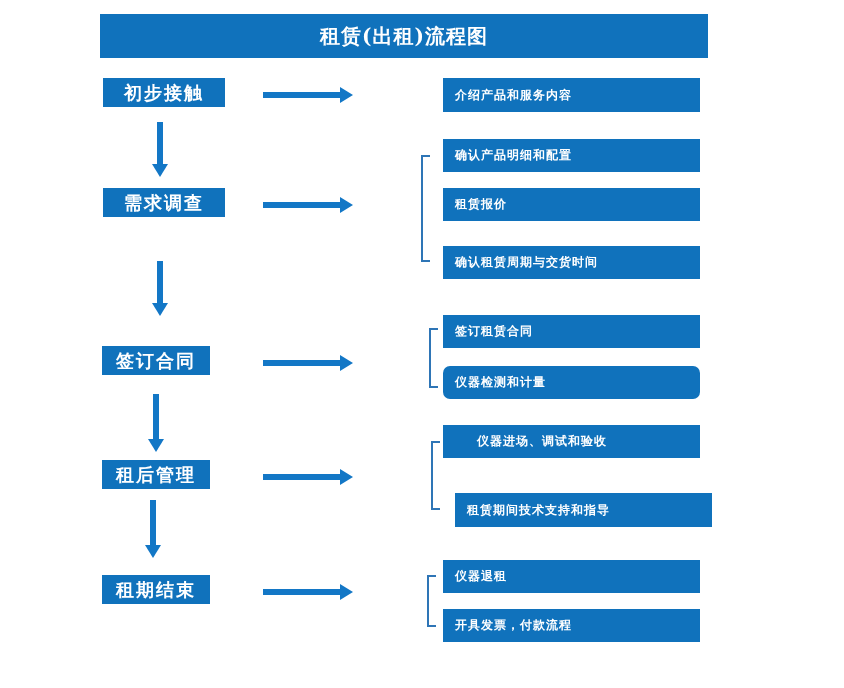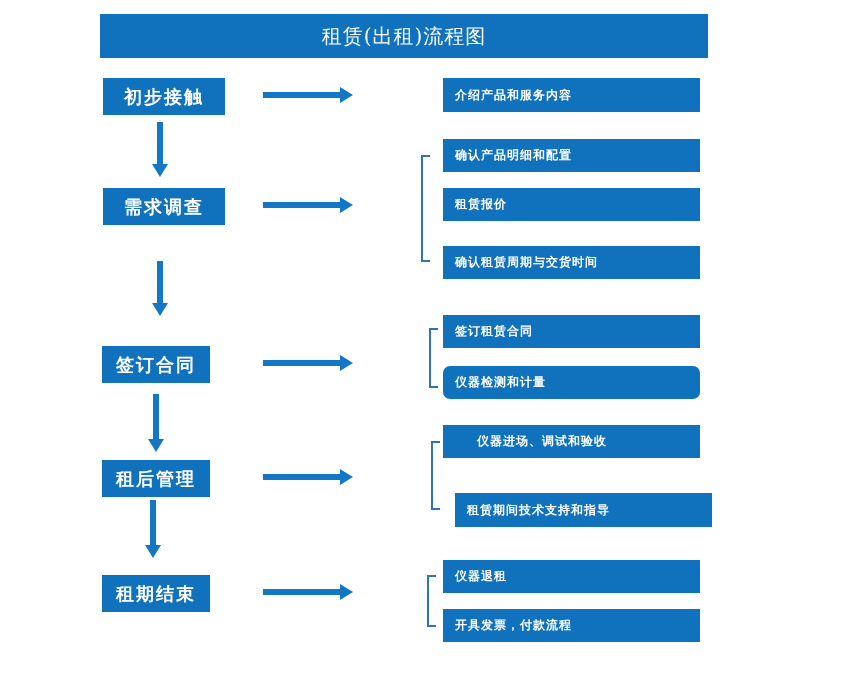--- a/index.html
+++ b/index.html
@@ -16,27 +16,27 @@
     font-family: "DejaVu Serif", "Liberation Serif", serif;
     overflow: hidden;
   }
   .canvas { position: absolute; inset: 0; }
 
   .title-bar {
     position: absolute;
     left: 100px; top: 14px; width: 608px; height: 44px;
     background: var(--box-blue);
     color: var(--text-white);
-    font-size: 20px; font-weight: normal; letter-spacing: 1px;
+    font-size: 20px; font-weight: bold; letter-spacing: 1px;
     display: flex; align-items: center; justify-content: center;
   }
 
   .lbox {
     position: absolute;
-    height: 37px;
+    height: 29px;
     background: var(--box-blue);
     color: var(--text-white);
     font-size: 18px; font-weight: bold; letter-spacing: 2px;
     display: flex; align-items: center; justify-content: center;
   }
   .lbox.w1 { left: 103px; width: 122px; }
   .lbox.w2 { left: 102px; width: 108px; }
 
   .rbox {
     position: absolute;

